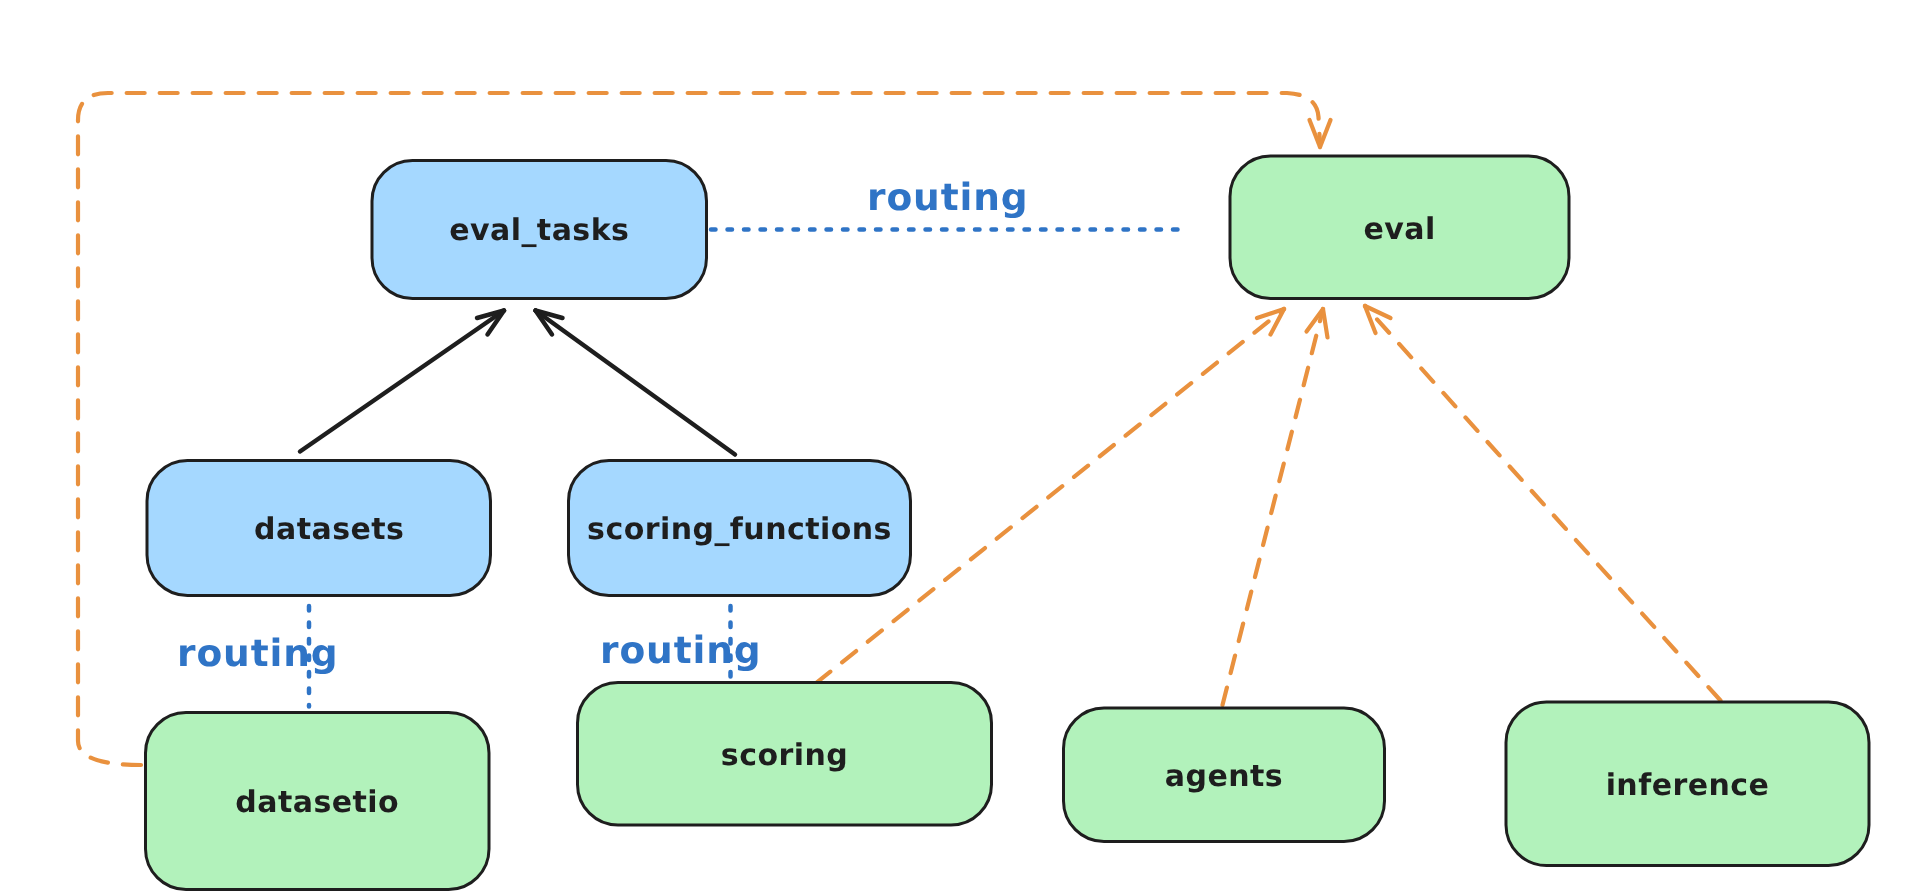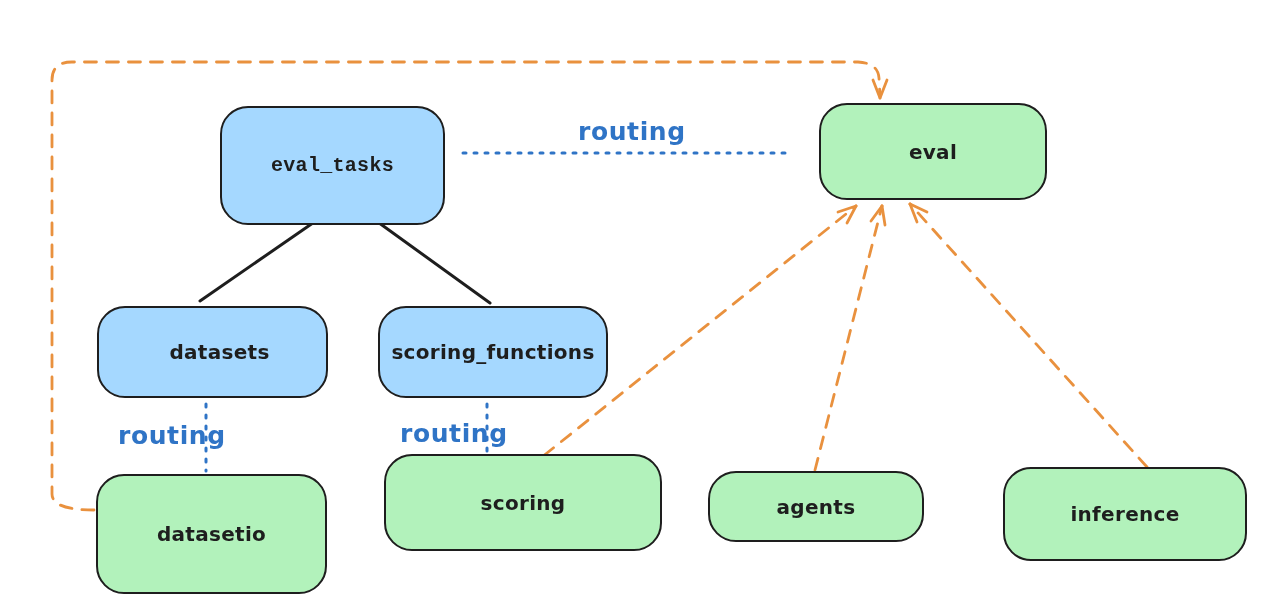--- a/index.html
+++ b/index.html
@@ -13,28 +13,28 @@
   
   .node {
     position:absolute; border:2.5px solid var(--stroke-dark,#1e1e1e);
     border-radius:28px; display:flex; align-items:center; justify-content:center;
     font-size:20px; font-weight:600; color:var(--stroke-dark,#1e1e1e);
     letter-spacing:0.3px;
   }
   .node.blue  { background:var(--node-blue-fill,#a5d8ff); }
   .node.green { background:var(--node-green-fill,#b2f2bb); }
 
-  .n-eval-tasks        { left:220px;  top:106px; width:225px; height:119px;font-family:Liberation Mono, monospace; }
+  .n-eval-tasks        { left:247px;  top:106px; width:225px; height:94px; }
   .n-eval              { left:788px;  top:103px; width:228px; height:97px;margin-left:31px; }
   .n-datasets          { left:97px;   top:306px; width:231px; height:92px;padding-left:14px; }
   .n-scoring-functions { left:378px;  top:306px; width:230px; height:92px;text-align:right; }
   .n-datasetio         { left:96px;   top:474px; width:231px; height:120px; }
   .n-scoring           { left:384px;  top:454px; width:278px; height:97px; }
-  .n-agents            { left:708px;  top:471px; width:216px; height:71px; }
-  .n-inference         { left:1003px; top:467px; width:244px; height:94px; }
+  .n-agents            { left:708px;  top:471px; width:216px; height:91px; }
+  .n-inference         { left:1003px; top:467px; width:244px; height:111px; }
 
   
   .edge-label {
     position:absolute; font-size:25px; font-weight:600;
     color:var(--edge-blue,#2f74c6); letter-spacing:0.6px; white-space:nowrap;
   }
   .l-routing-top   { left:578px; top:117px; }
   .l-routing-left  { left:118px; top:421px; }
   .l-routing-mid   { left:400px; top:419px; }
 

